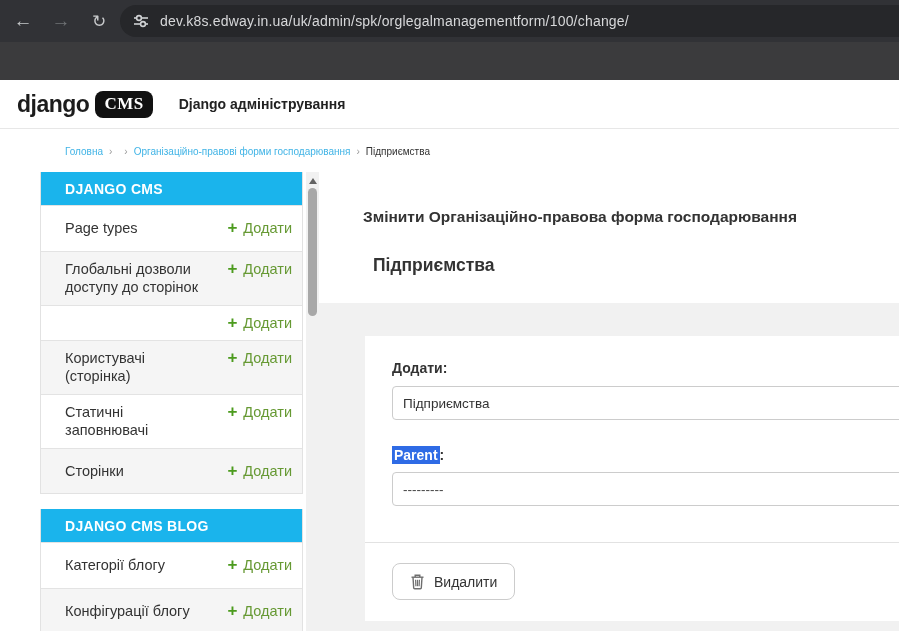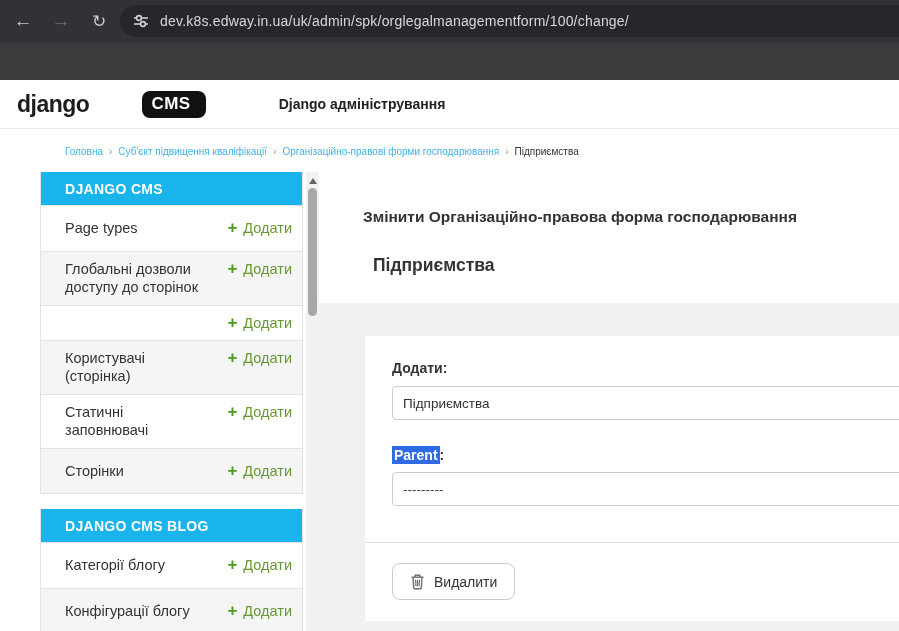--- a/index.html
+++ b/index.html
@@ -16,24 +16,24 @@
   .nav-back { left: 8px; }
   .nav-fwd  { left: 46px; }
   .nav-reload { left: 84px; font-size: 17px; }
   .omnibox { position: absolute; left: 120px; top: 5px; width: 810px; height: 32px;
     background: #26272a; border-radius: 16px; display: flex; align-items: center; }
   .tune-icon { margin-left: 13px; width: 16px; height: 16px; flex: none; }
   .url-text { margin-left: 11px; font-size: 14px; color: #d7d8da; letter-spacing: .2px; white-space: nowrap; }
 
   
   .site-header { position: absolute; left: 0; top: 80px; width: 100%; height: 49px;
-    background: #fff; border-bottom: 1px solid #e7e7e7; display: flex; align-items: center; gap: 47px; }
+    background: #fff; border-bottom: 1px solid #e7e7e7; display: flex; align-items: center; }
   .logo-django { margin-left: 17px; font-size: 23px; font-weight: 600; color: #1c1c1c; letter-spacing: -0.5px; }
   .logo-badge { margin-left: 6px; background: #111; color: #fff; font-weight: bold; font-size: 17px;
-    padding: 3px 15px 4px 9px; border-radius: 8px; letter-spacing: .5px; }
+    padding: 3px 9px 4px 9px; border-radius: 8px; letter-spacing: .5px; font-family: Liberation Serif, serif; }
   .admin-title { margin-left: 26px; font-size: 14px; font-weight: bold; color: #222; }
 
   
   .breadcrumbs { position: absolute; left: 0; top: 130px; width: 100%; height: 42px;
     display: flex; align-items: center; padding-left: 65px; font-size: 10px; background: #fff; }
   .crumb-link { color: #41b4e6; text-decoration: none; cursor: pointer; }
   .crumb-sep { color: #9a9a9a; margin: 0 6px; }
   .crumb-current { color: #333; }
 
   
@@ -105,21 +105,20 @@
 
 <div class="site-header">
   <span class="logo-django">django</span>
   <span class="logo-badge">CMS</span>
   <span class="admin-title">Django адміністрування</span>
 </div>
 
 <div class="breadcrumbs">
   <span class="crumb-link">Головна</span>
   <span class="crumb-sep">›</span>
-  <span class="crumb-link">Суб'єкт підвищення кваліфікації</span>
   <span class="crumb-sep">›</span>
   <span class="crumb-link">Організаційно-правові форми господарювання</span>
   <span class="crumb-sep">›</span>
   <span class="crumb-current">Підприємства</span>
 </div>
 
 <div class="sidebar">
   <div class="module">
     <div class="module-header">DJANGO CMS</div>
 

